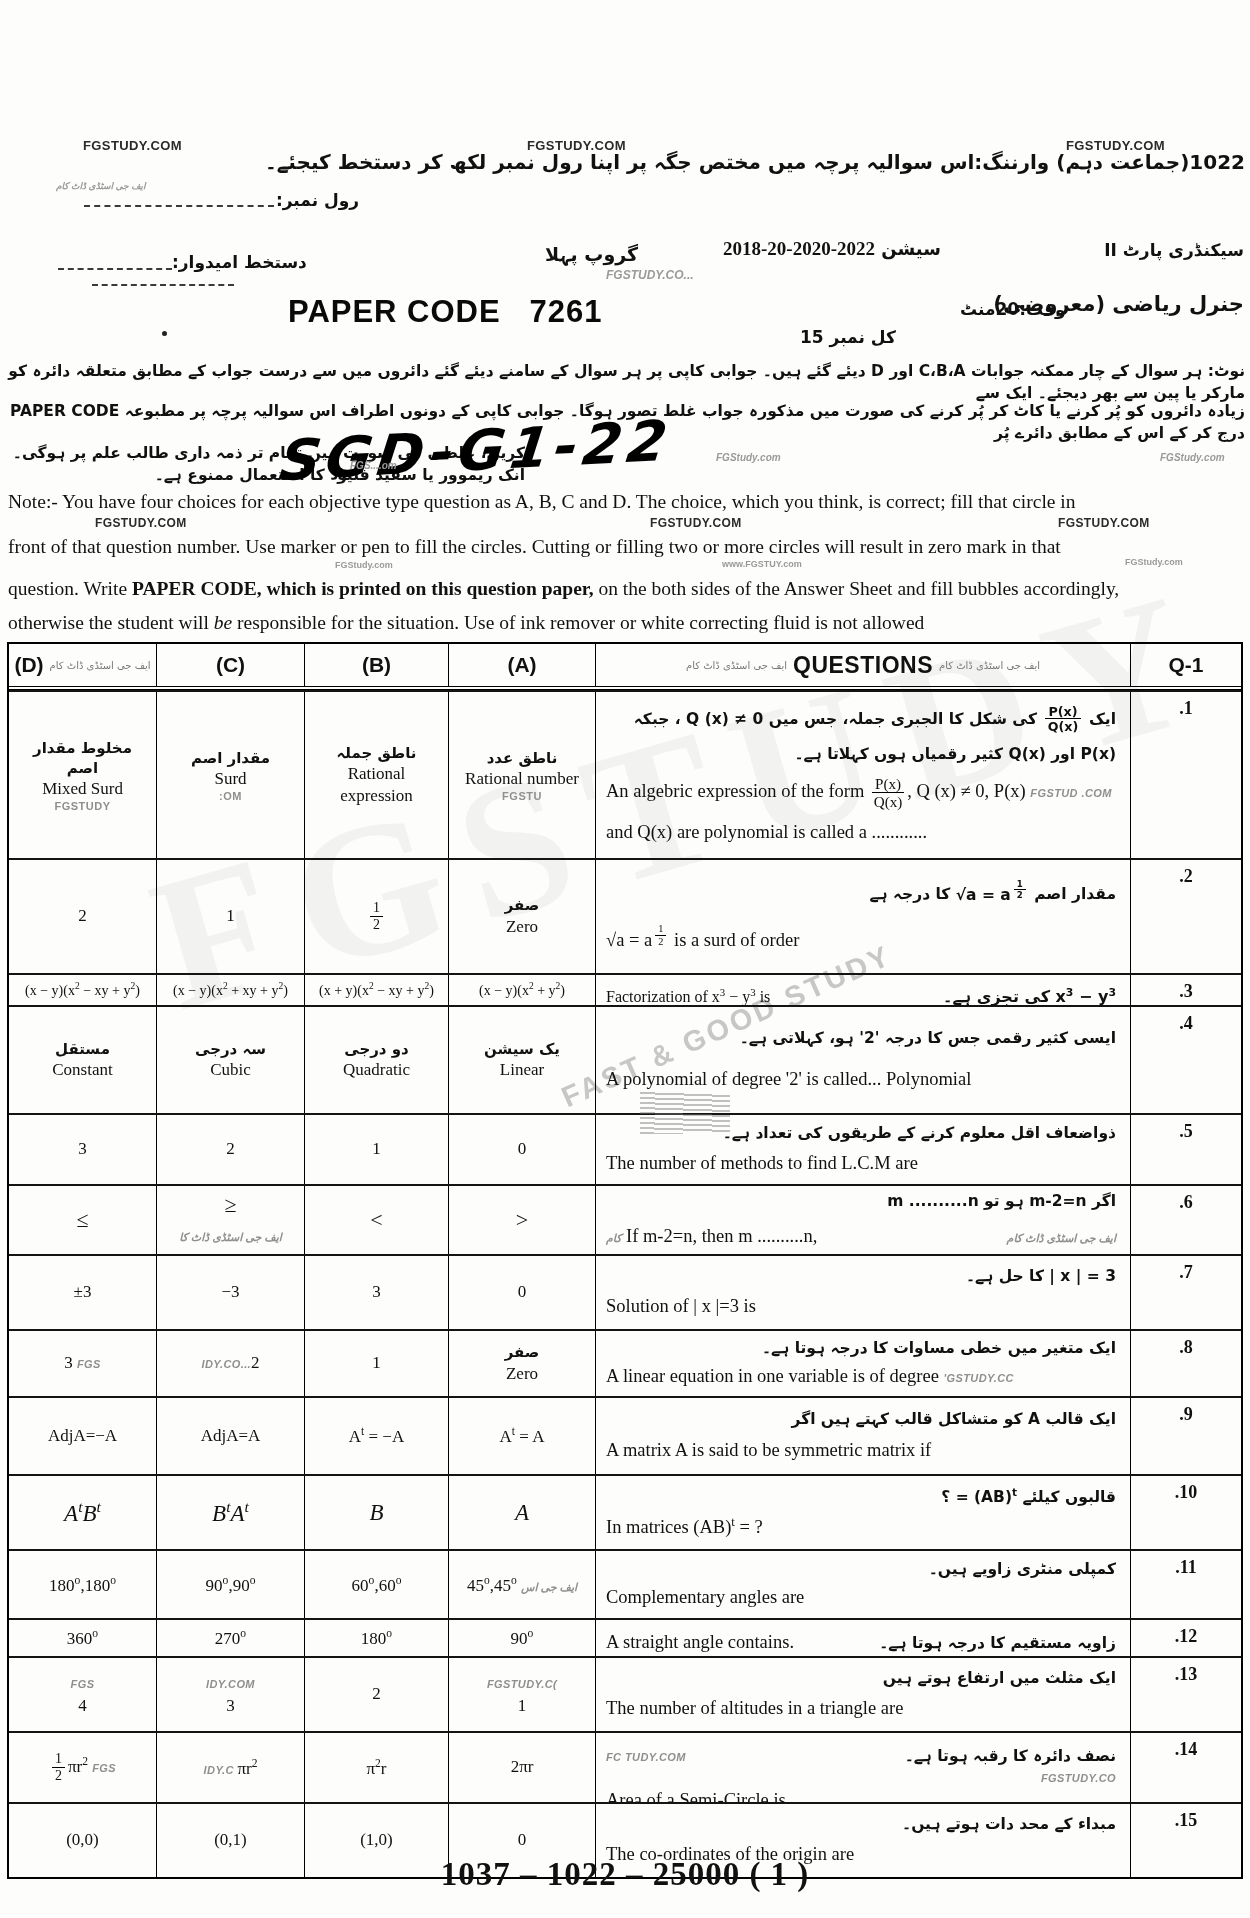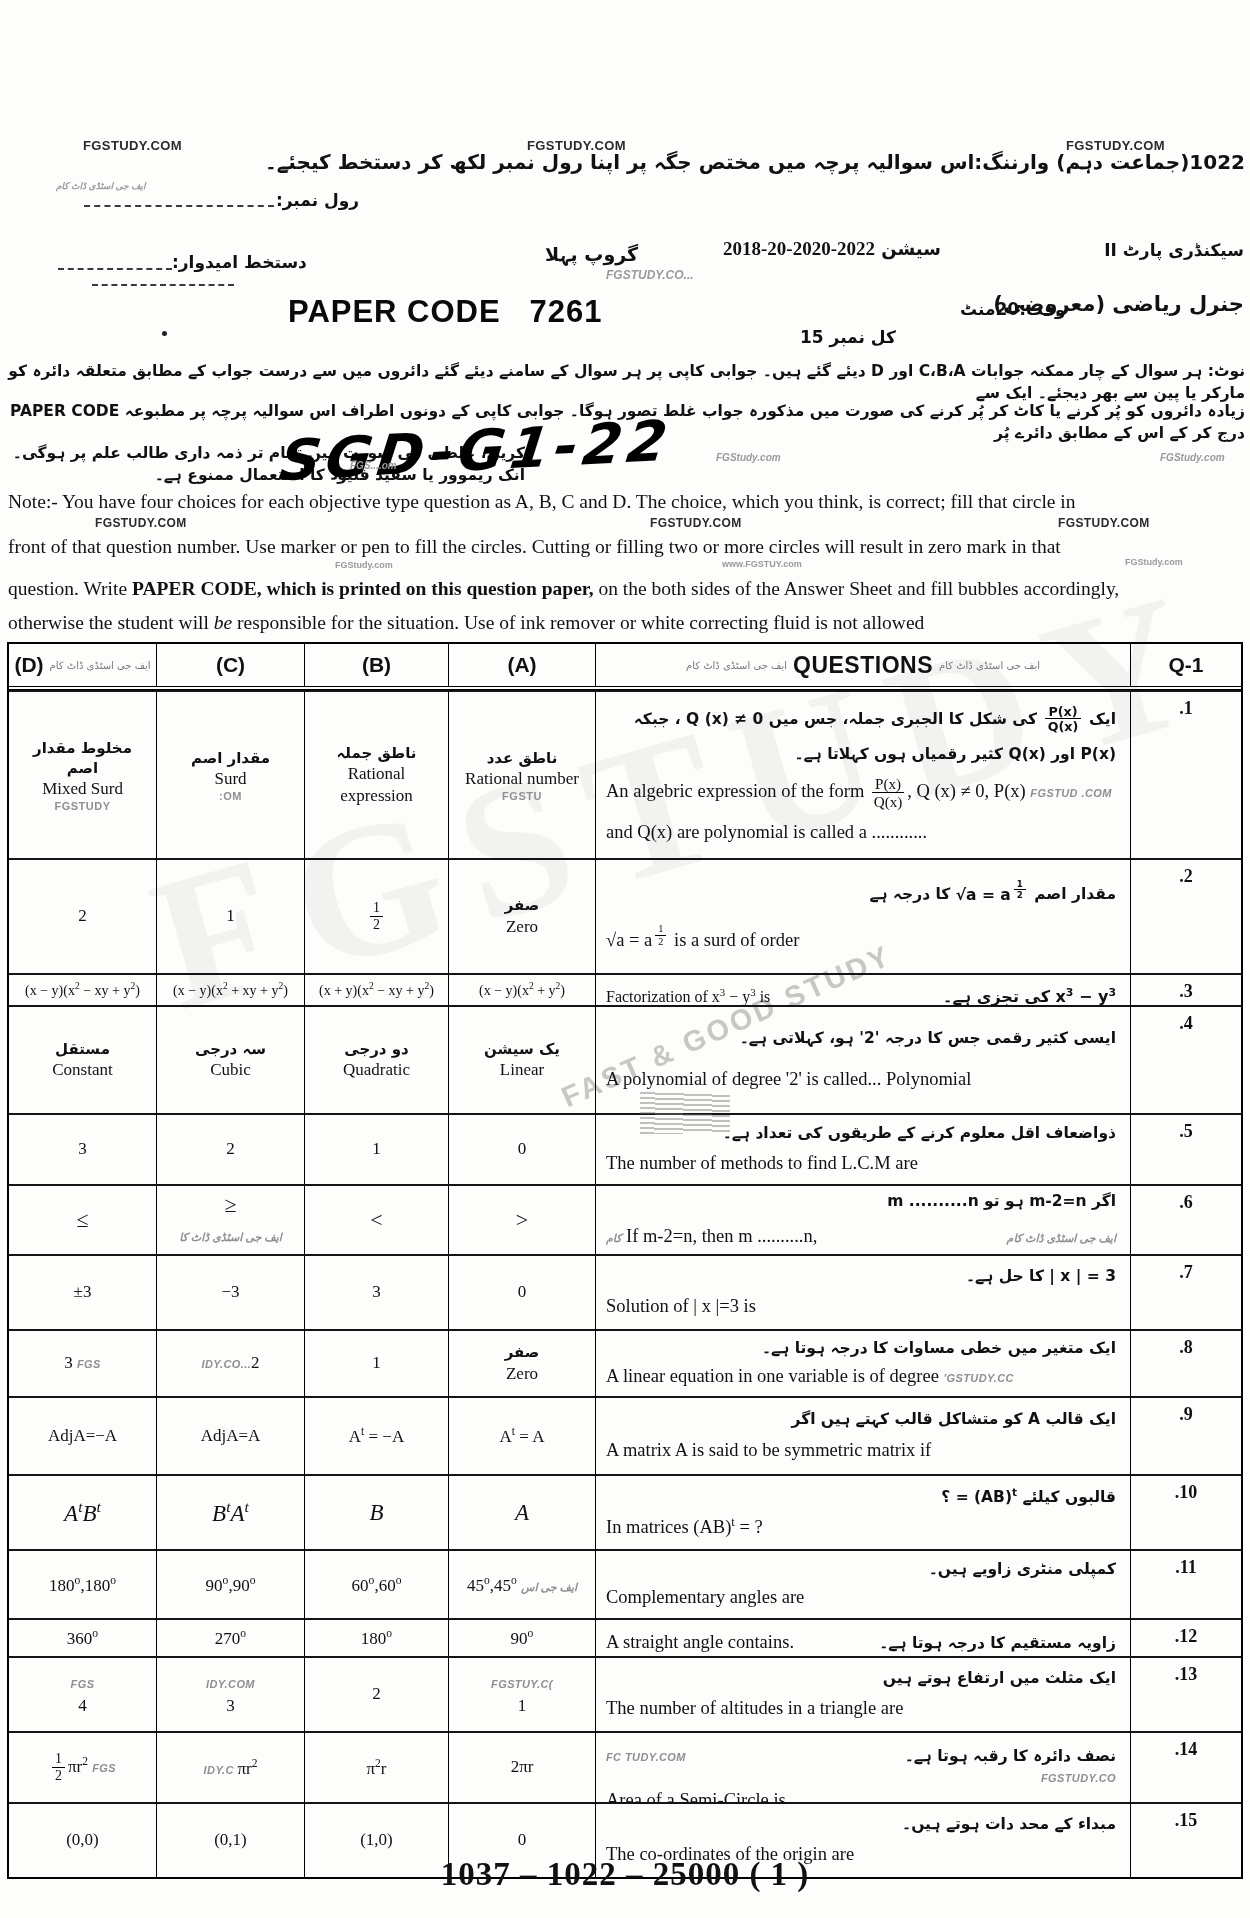--- a/index.html
+++ b/index.html
@@ -520,21 +520,21 @@
       <div class="opt-e"><span class="wm">IDY.COM</span><br>3</div>
       <div class="opt-w"></div>
     </div>
     <div class="cell opt">
       <div class="opt-u urdu"></div>
       <div class="opt-e">2</div>
       <div class="opt-w"></div>
     </div>
     <div class="cell opt">
       <div class="opt-u urdu"></div>
-      <div class="opt-e"><span class="wm">FGSTUY.C(</span><br>1</div>
+      <div class="opt-e"><span class="wm">FGSTUDY.C(</span><br>1</div>
       <div class="opt-w"></div>
     </div>
     <div class="cell qcell">
             <div class="qline qu-line urdu" dir="rtl">ایک مثلث میں ارتفاع ہوتے ہیں</div>
             <div class="qline qe-line">The number of altitudes in a triangle are</div>
           </div>
     <div class="cell ncell">.13</div>
   </div>
         <div class="trow">
     <div class="cell opt">

